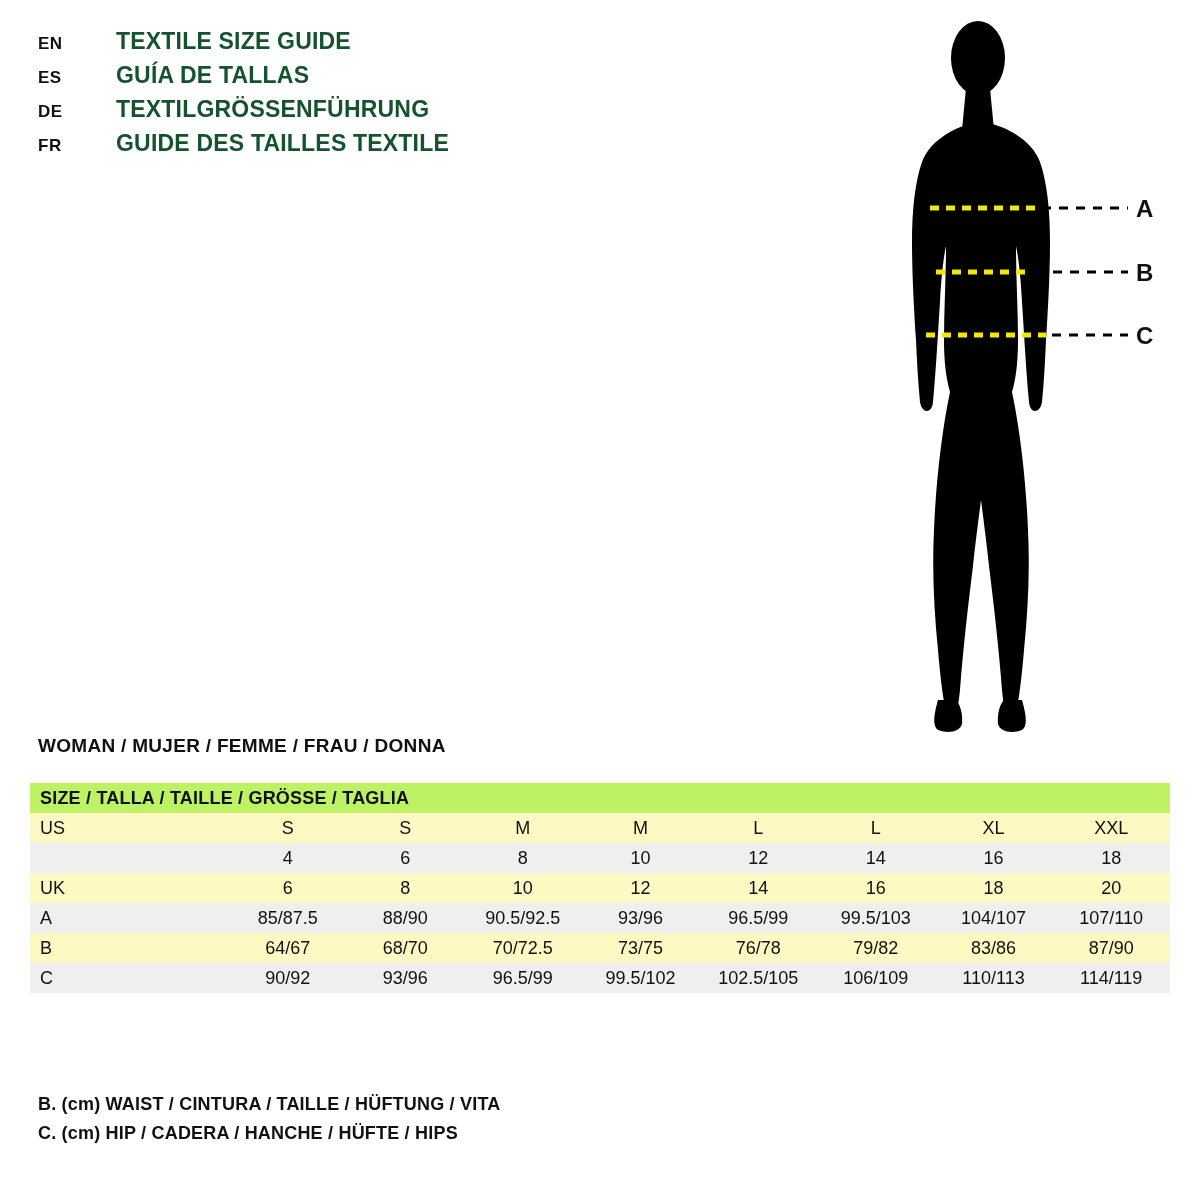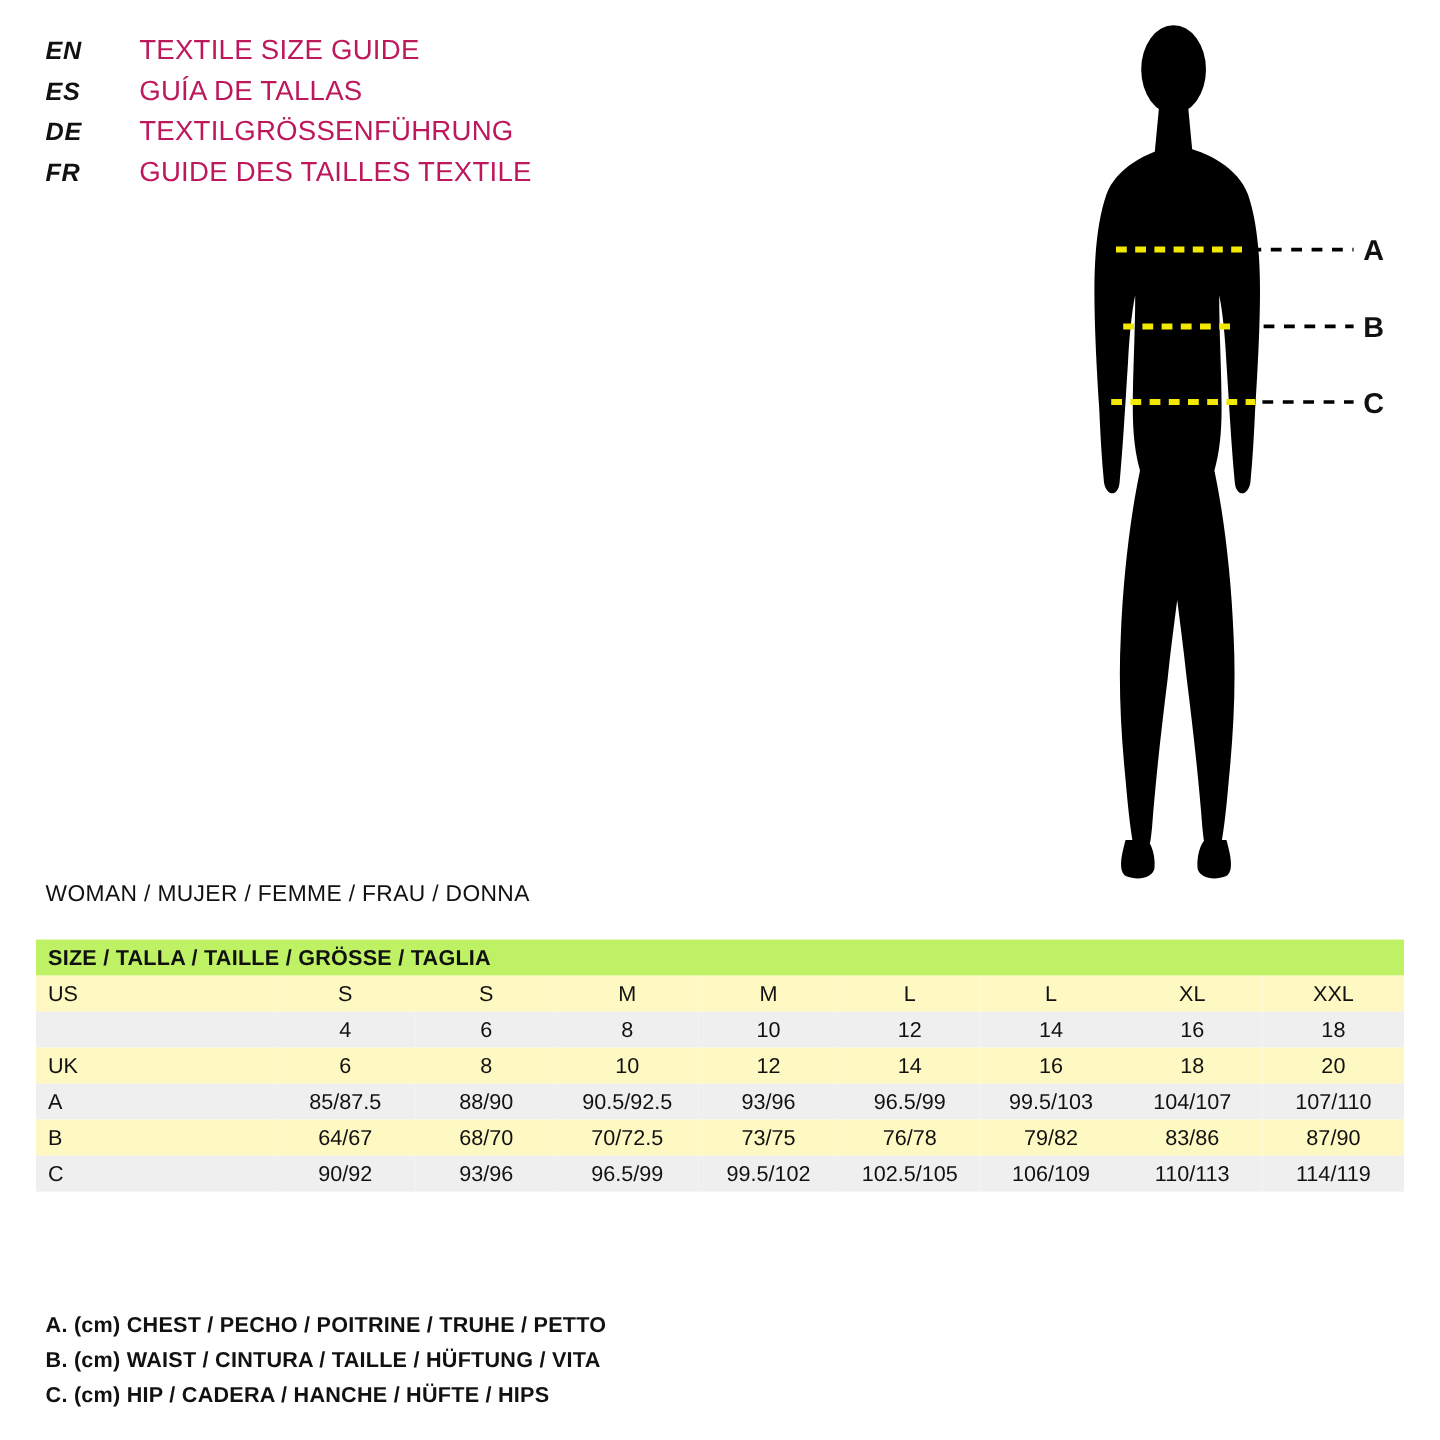--- a/index.html
+++ b/index.html
@@ -23,31 +23,30 @@
     top: 28px;
     width: 560px;
   }
   .title-row {
     display: flex;
     align-items: baseline;
     height: 34px;
   }
   .title-lang {
     width: 78px;
-    font-size: 21px;
+    font-size: 17px;
     font-weight: bold;
     letter-spacing: 0.5px;
     color: #111;
-    font-style: italic;
   }
   .title-text {
     font-size: 23px;
-    font-weight: normal;
+    font-weight: bold;
     letter-spacing: 0.2px;
-    color: #be185d;
+    color: #14532d;
     white-space: nowrap;
   }
 
   
   #figure-area {
     position: absolute;
     left: 860px;
     top: 10px;
     width: 330px;
     height: 740px;
@@ -55,21 +54,21 @@
   #figure-area svg {
     display: block;
   }
 
   
   #section-heading {
     position: absolute;
     left: 38px;
     top: 735px;
     font-size: 19px;
-    font-weight: normal;
+    font-weight: bold;
     letter-spacing: 0.3px;
     color: #111;
   }
 
   
   #size-table {
     position: absolute;
     left: 30px;
     top: 783px;
     width: 1140px;
@@ -282,16 +281,15 @@
       <td class="val">99.5/102</td>
       <td class="val">102.5/105</td>
       <td class="val">106/109</td>
       <td class="val">110/113</td>
       <td class="val">114/119</td>
     </tr>
   </tbody>
 </table>
 
 <div id="footnotes">
-  <div class="footnote">A. (cm) CHEST / PECHO / POITRINE / TRUHE / PETTO</div>
   <div class="footnote">B. (cm) WAIST / CINTURA / TAILLE / HÜFTUNG / VITA</div>
   <div class="footnote">C. (cm) HIP / CADERA / HANCHE / HÜFTE / HIPS</div>
 </div>
 
 </body></html>

